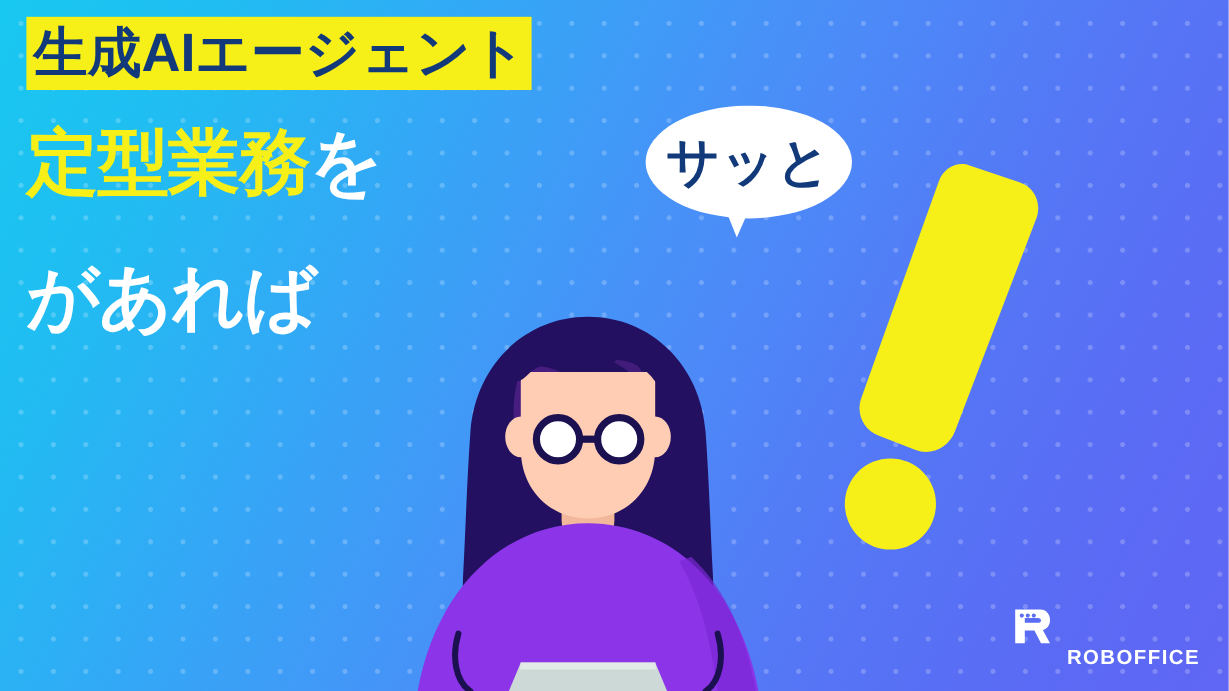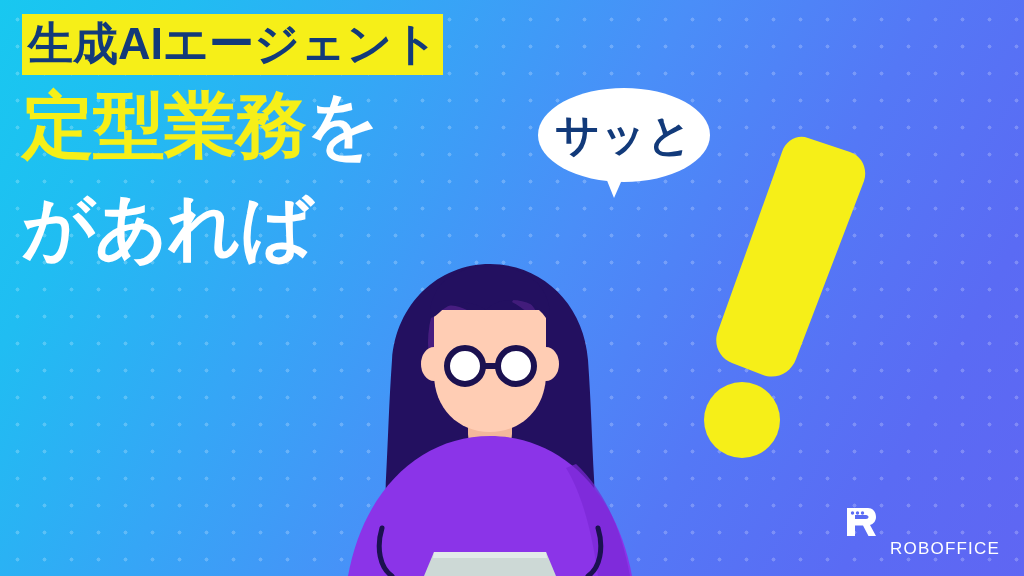--- a/index.html
+++ b/index.html
@@ -94,43 +94,43 @@
     display:inline-block;
     line-height:1;
   }
   .line1 .plain {
     color:#ffffff;
     margin-left:7px;
     text-shadow:0 1px 0 rgba(0,0,0,0.04);
   }
 
   .line2, .line3 {
-    font-size:72px;
+    font-size:60px;
     font-weight:800;
     letter-spacing:-1px;
-    margin-top:2px;
+    margin-top:12px;
     height:100px;
     display:flex; align-items:center;font-family:Liberation Serif, serif;
   }
   .yel { color:#f6ef18; }
   .wht { color:#ffffff; }
 
   
   #logo {
     position:absolute;
     right:24px; bottom:18px;
     display:flex; align-items:center; gap:12px;
     z-index:7;
   }
   #logo .mark { width:34px; height:34px; flex:0 0 34px; }
   #logo .mark svg { display:block; width:100%; height:100%; }
   #logo .wordmark {
     color:#ffffff;
     font-size:24px;
-    font-weight:400;
+    font-weight:700;
     letter-spacing:1.2px;
     line-height:1;
     font-variant:small-caps;
     text-transform:lowercase;
     margin-top:48px;
   }
 </style>
 </head>
 <body>
 

